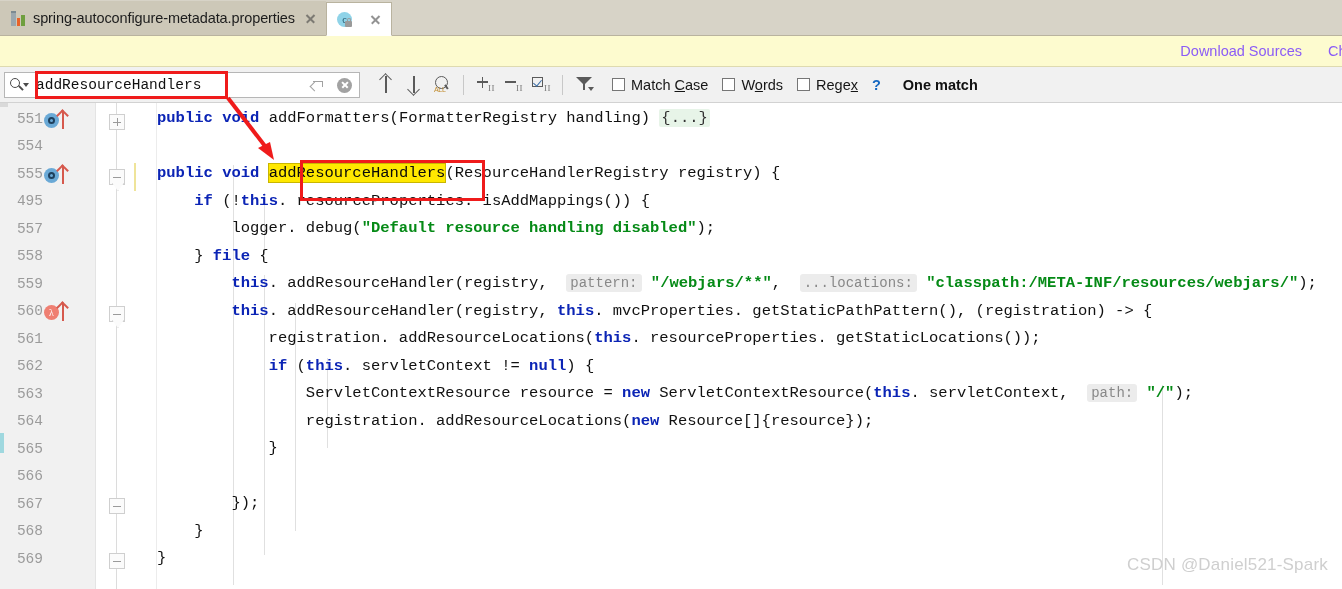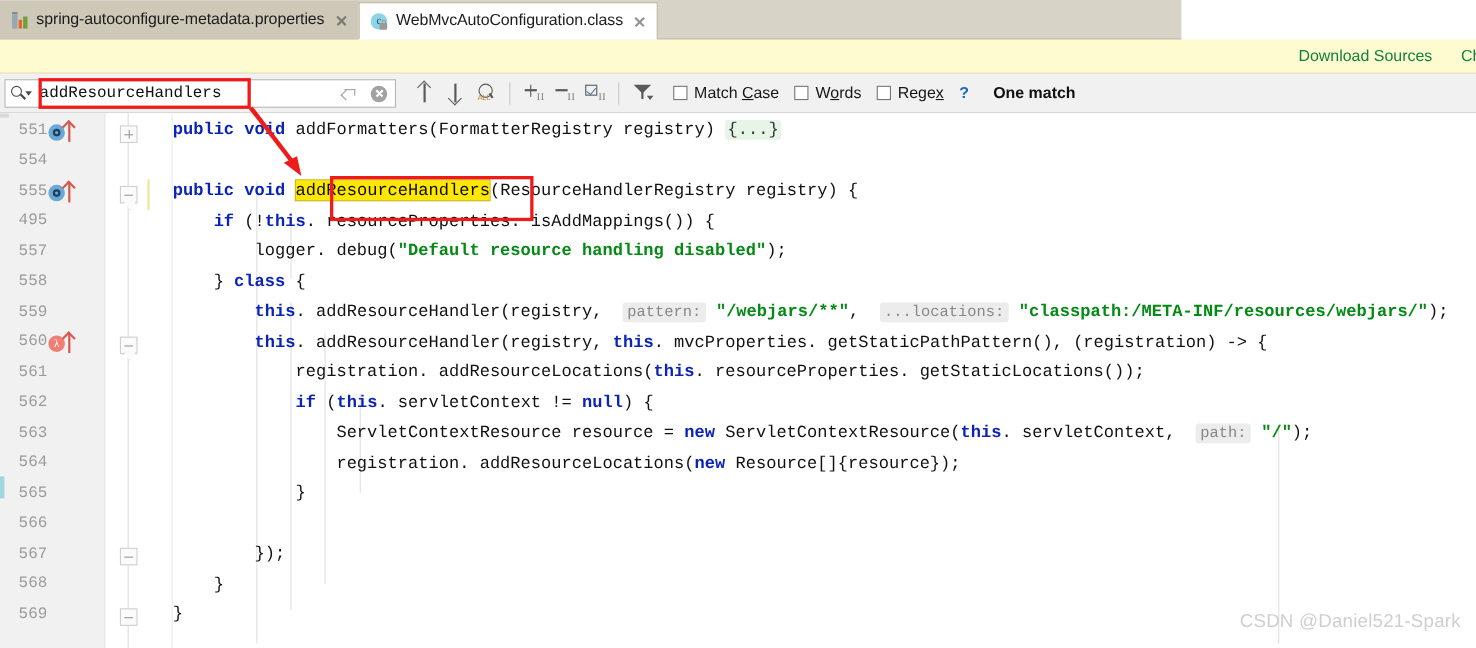--- a/index.html
+++ b/index.html
@@ -11,21 +11,21 @@
   }
   #app {
     position: relative;
     width: 1342px; height: 589px;
     background: #ffffff;
   }
 
   
   .tabbar {
     position: absolute; left: 0; top: 0;
-    width: 1074px; height: 36px;
+    width: 1342px; height: 36px;
     background: #d7d3c7;
     border-bottom: 1px solid #b9b39f;
     display: flex; align-items: flex-end;
     box-sizing: border-box;
   }
   .tab {
     height: 34px;
     display: flex; align-items: center;
     padding: 0 9px 0 10px;
     box-sizing: border-box;
@@ -90,21 +90,21 @@
     display: flex; align-items: center;
   }
   .notify-text {
     font-size: 14.5px; color: #171717; margin-left: 13px; white-space: nowrap;
   }
   .notify-actions {
     margin-left: auto; display: flex; align-items: center; gap: 26px;
     padding-right: 0px; white-space: nowrap;
   }
   .notify-link {
-    font-size: 14.5px; color: #15803d; cursor: pointer; white-space: nowrap;
+    font-size: 14.5px; color: #8b5cf6; cursor: pointer; white-space: nowrap;
   }
   .notify-link.clipped { margin-right: -28px; }
 
   
   .findbar {
     position: absolute; left: 0; top: 67px;
     width: 1342px; height: 36px;
     background: #f1f1f1;
     border-bottom: 1px solid #d2d2d2;
     box-sizing: border-box;
@@ -360,21 +360,20 @@
 
     <div class="tab active">
       <span class="tab-icon ic-class">
         <span class="circ"></span>
           <span class="ltr">c</span>
         <span class="lock">
             <span class="shk"></span>
             <span class="body"></span>
           </span>
       </span>
-      <span class="tab-label">WebMvcAutoConfiguration.class</span>
       <span class="tab-close"></span>
     </div>
 
   </div>
 
   <div class="notify">
     <span class="notify-actions">
       <span class="notify-link">Download Sources</span>
       <span class="notify-link clipped">Choos</span>
     </span>
@@ -524,29 +523,29 @@
 
     <div class="codearea">
 
       <div class="indent-guide" style="left:76px;  top:62px;  height:420px"></div>
       <div class="indent-guide" style="left:107px; top:90px;  height:60px"></div>
       <div class="indent-guide" style="left:107px; top:172px; height:280px"></div>
       <div class="indent-guide" style="left:138px; top:200px; height:228px"></div>
       <div class="indent-guide" style="left:170px; top:255px; height:90px"></div>
       <div class="indent-guide" style="left:1005px;top:282px; height:200px"></div>
 
-      <div class="cline" style="top:2px"><span class="kw">public</span> <span class="kw">void</span> <span class="plain">addFormatters(FormatterRegistry registry)</span> <span class="foldph">{...}</span></div>
+      <div class="cline" style="top:2px"><span class="kw">public</span> <span class="kw">void</span> <span class="plain">addFormatters(FormatterRegistry handling)</span> <span class="foldph">{...}</span></div>
 
       <div class="cline" style="top:57px"><span class="kw">public</span> <span class="kw">void</span> <span class="hl-match">addResourceHandlers</span><span class="plain">(ResourceHandlerRegistry registry) {</span></div>
 
       <div class="cline" style="top:85px"><span class="plain">    </span><span class="kw">if</span> <span class="plain">(!</span><span class="kw">this</span><span class="plain">. resourceProperties. isAddMappings()) {</span></div>
 
       <div class="cline" style="top:112px"><span class="plain">        logger. debug(</span><span class="str">"Default resource handling disabled"</span><span class="plain">);</span></div>
 
-      <div class="cline" style="top:140px"><span class="plain">    } </span><span class="kw">class</span> <span class="plain">{</span></div>
+      <div class="cline" style="top:140px"><span class="plain">    } </span><span class="kw">file</span> <span class="plain">{</span></div>
 
       <div class="cline" style="top:167px"><span class="plain">        </span><span class="kw">this</span><span class="plain">. addResourceHandler(registry,  </span><span class="hint">pattern:</span><span class="plain"> </span><span class="str">"/webjars/**"</span><span class="plain">,  </span><span class="hint">...locations:</span><span class="plain"> </span><span class="str">"classpath:/META-INF/resources/webjars/"</span><span class="plain">);</span></div>
 
       <div class="cline" style="top:195px"><span class="plain">        </span><span class="kw">this</span><span class="plain">. addResourceHandler(registry, </span><span class="kw">this</span><span class="plain">. mvcProperties. getStaticPathPattern(), (registration) -&gt; {</span></div>
 
       <div class="cline" style="top:222px"><span class="plain">            registration. addResourceLocations(</span><span class="kw">this</span><span class="plain">. resourceProperties. getStaticLocations());</span></div>
 
       <div class="cline" style="top:250px"><span class="plain">            </span><span class="kw">if</span> <span class="plain">(</span><span class="kw">this</span><span class="plain">. servletContext != </span><span class="kw">null</span><span class="plain">) {</span></div>
 
       <div class="cline" style="top:305px"><span class="plain">                registration. addResourceLocations(</span><span class="kw">new</span> <span class="plain">Resource[]{resource});</span></div>

